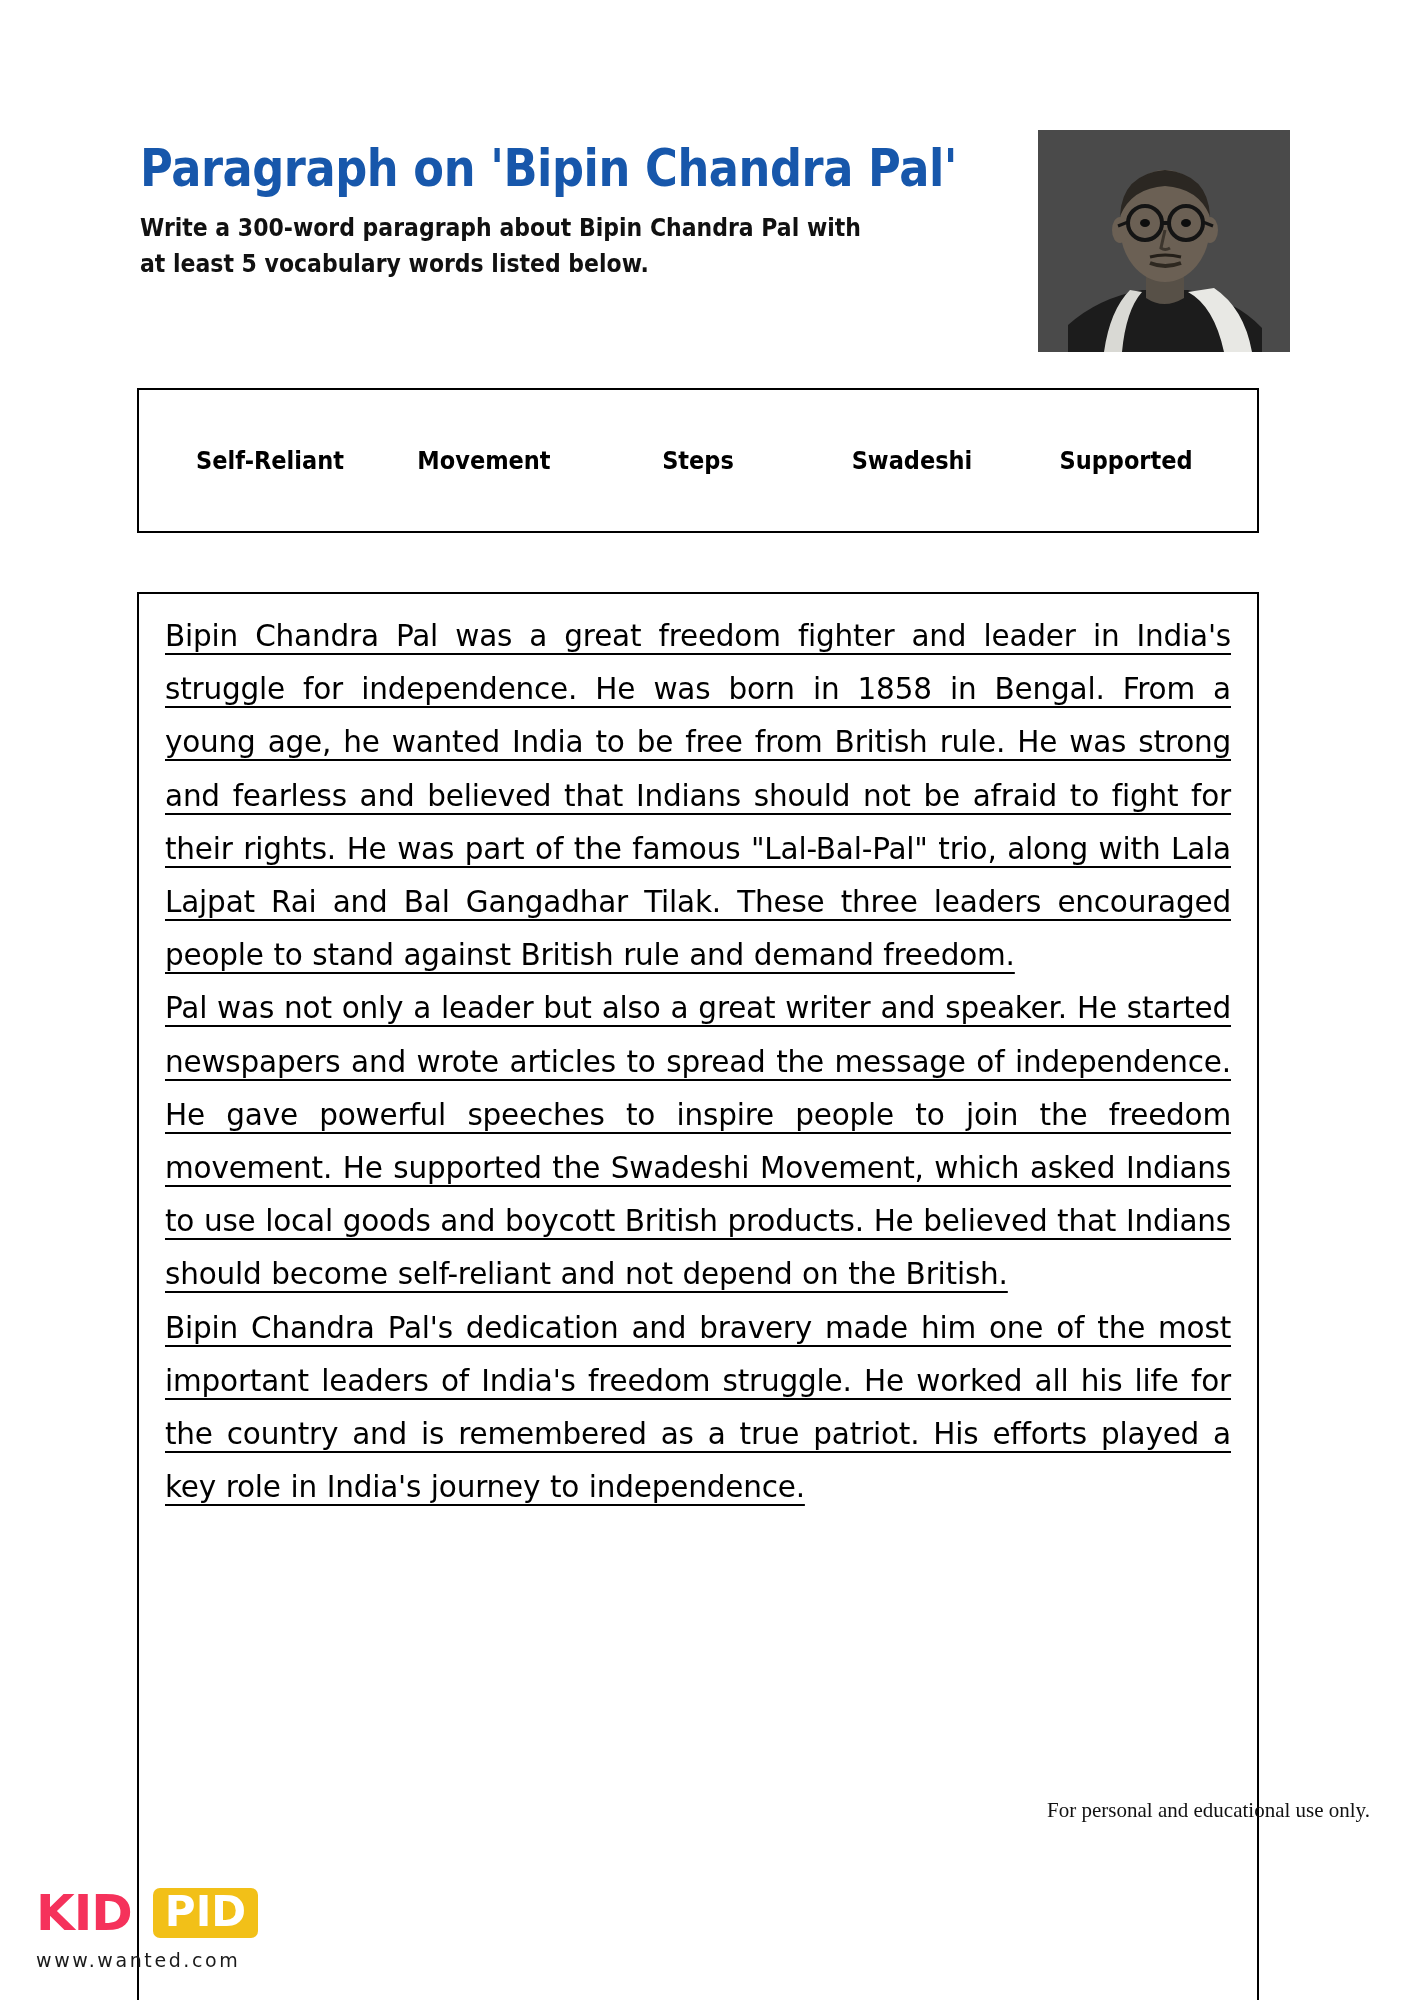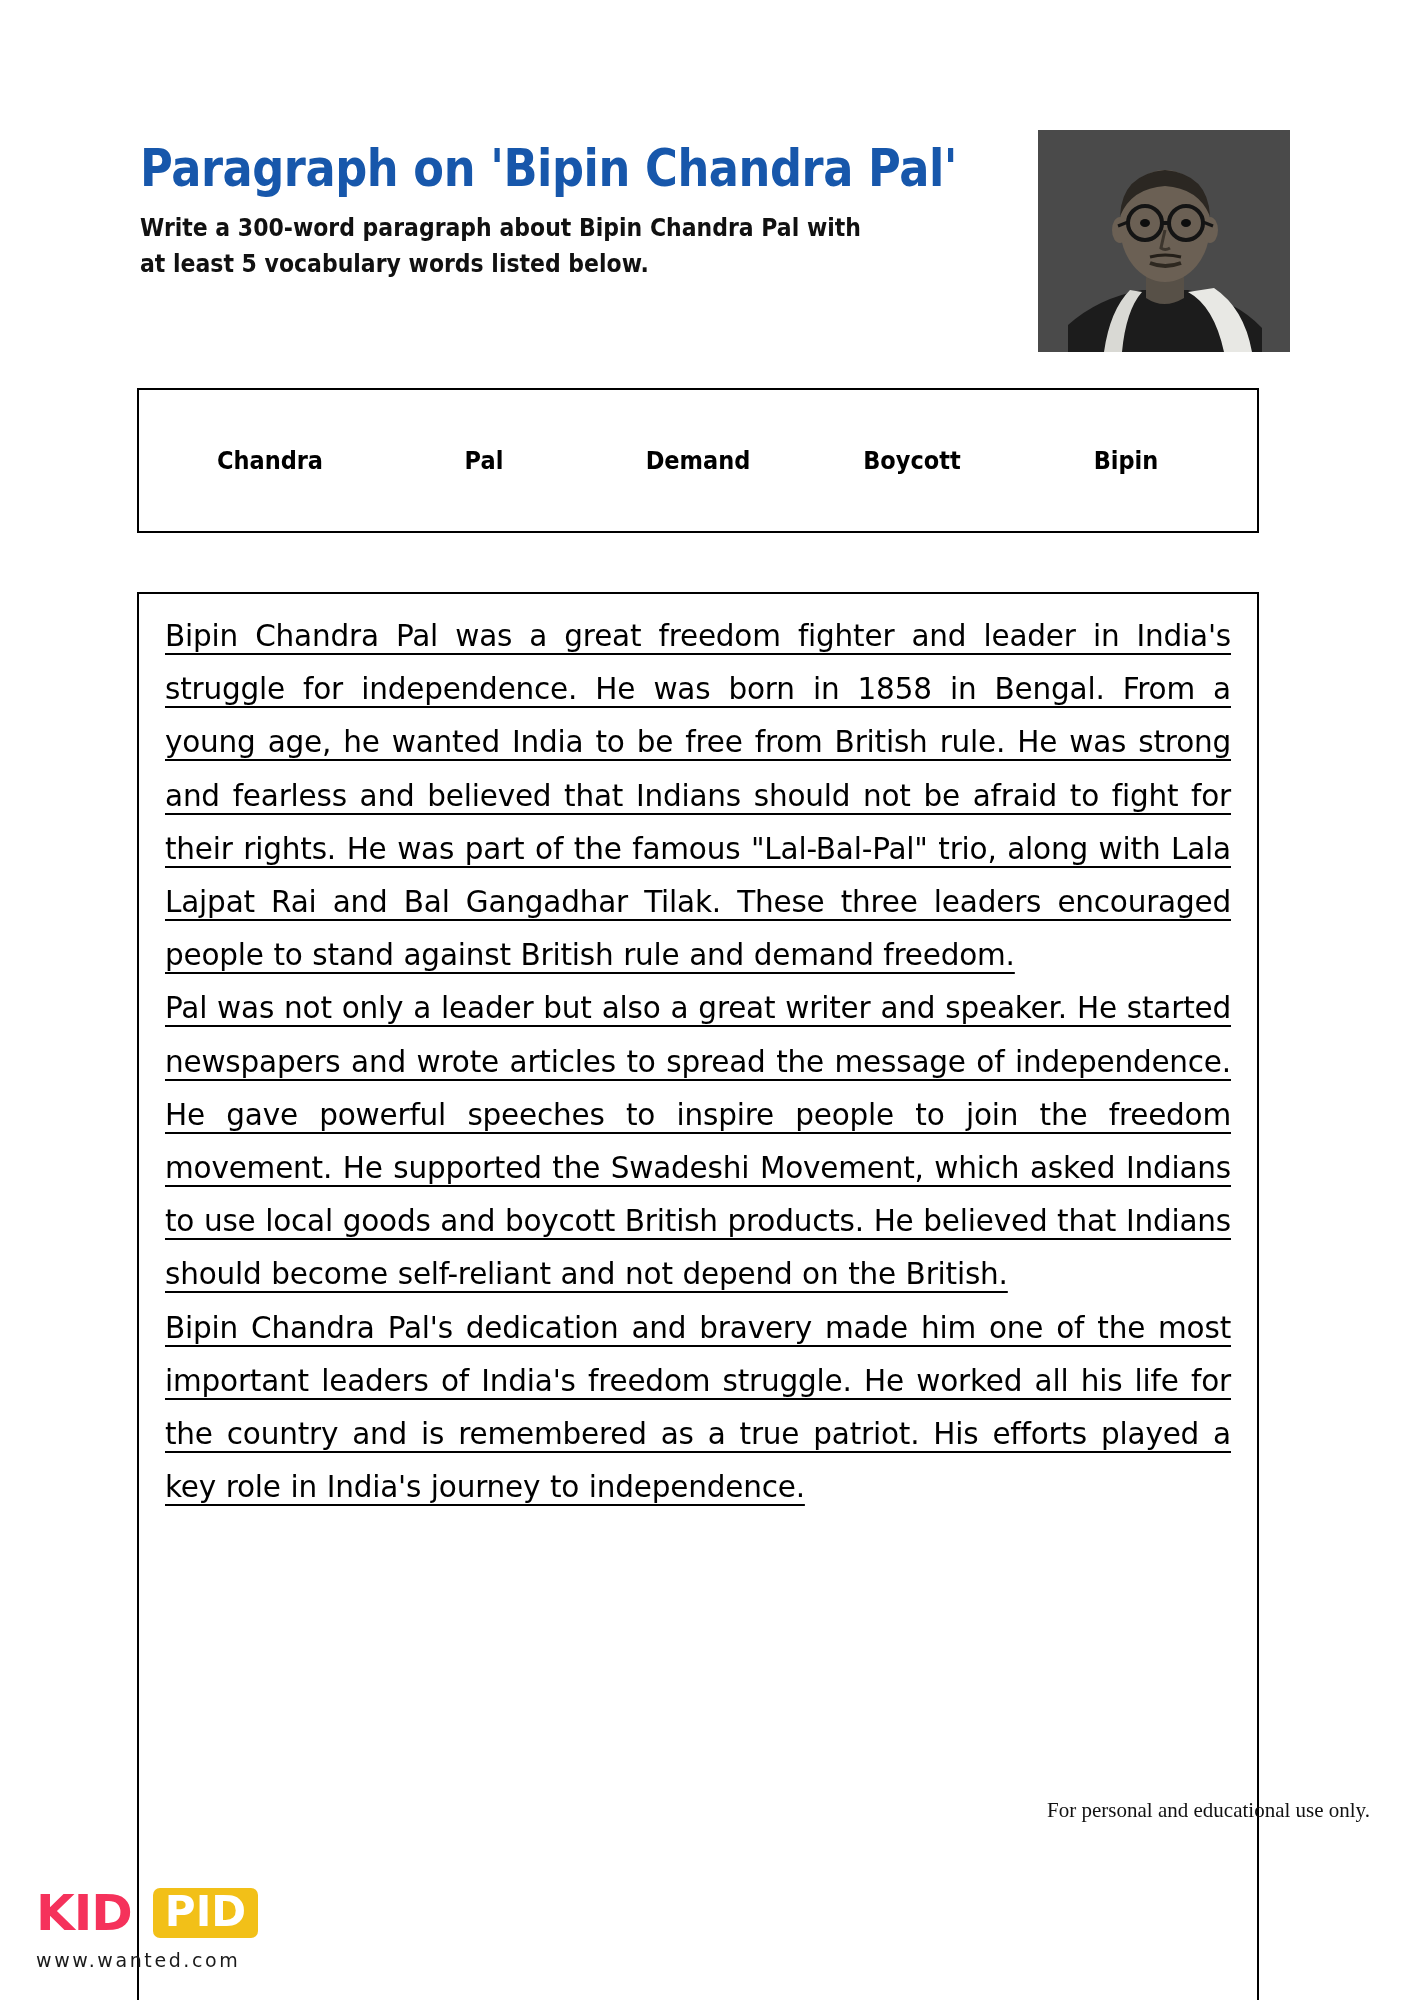--- a/index.html
+++ b/index.html
@@ -221,25 +221,25 @@
 
       <path d="M127 100 L123 118 Q127 121 132 118" fill="none" stroke="#3c352d" stroke-width="3"></path>
       <path d="M112 133 Q127 139 143 133" fill="none" stroke="#2e2820" stroke-width="4"></path>
 
       <path d="M112 127 Q127 123 143 127" fill="none" stroke="#241f19" stroke-width="3"></path>
     </svg>
   </div>
 
   <div class="vocab-box">
     <div class="vocab-row">
-      <div class="vocab-cell">Chandra</div>
-      <div class="vocab-cell">Pal</div>
-      <div class="vocab-cell">Demand</div>
-      <div class="vocab-cell">Boycott</div>
-      <div class="vocab-cell">Bipin</div>
+      <div class="vocab-cell">Self-Reliant</div>
+      <div class="vocab-cell">Movement</div>
+      <div class="vocab-cell">Steps</div>
+      <div class="vocab-cell">Swadeshi</div>
+      <div class="vocab-cell">Supported</div>
     </div>
   </div>
 
   <div class="answer-box">
     <p class="para">Bipin Chandra Pal was a great freedom fighter and leader in India's struggle for independence. He was born in 1858 in Bengal. From a young age, he wanted India to be free from British rule. He was strong and fearless and believed that Indians should not be afraid to fight for their rights. He was part of the famous "Lal-Bal-Pal" trio, along with Lala Lajpat Rai and Bal Gangadhar Tilak. These three leaders encouraged people to stand against British rule and demand freedom.</p>
     <p class="para">Pal was not only a leader but also a great writer and speaker. He started newspapers and wrote articles to spread the message of independence. He gave powerful speeches to inspire people to join the freedom movement. He supported the Swadeshi Movement, which asked Indians to use local goods and boycott British products. He believed that Indians should become self-reliant and not depend on the British.</p>
     <p class="para last">Bipin Chandra Pal's dedication and bravery made him one of the most important leaders of India's freedom struggle. He worked all his life for the country and is remembered as a true patriot. His efforts played a key role in India's journey to independence.</p>
   </div>
 
   <div class="footer-logo">

